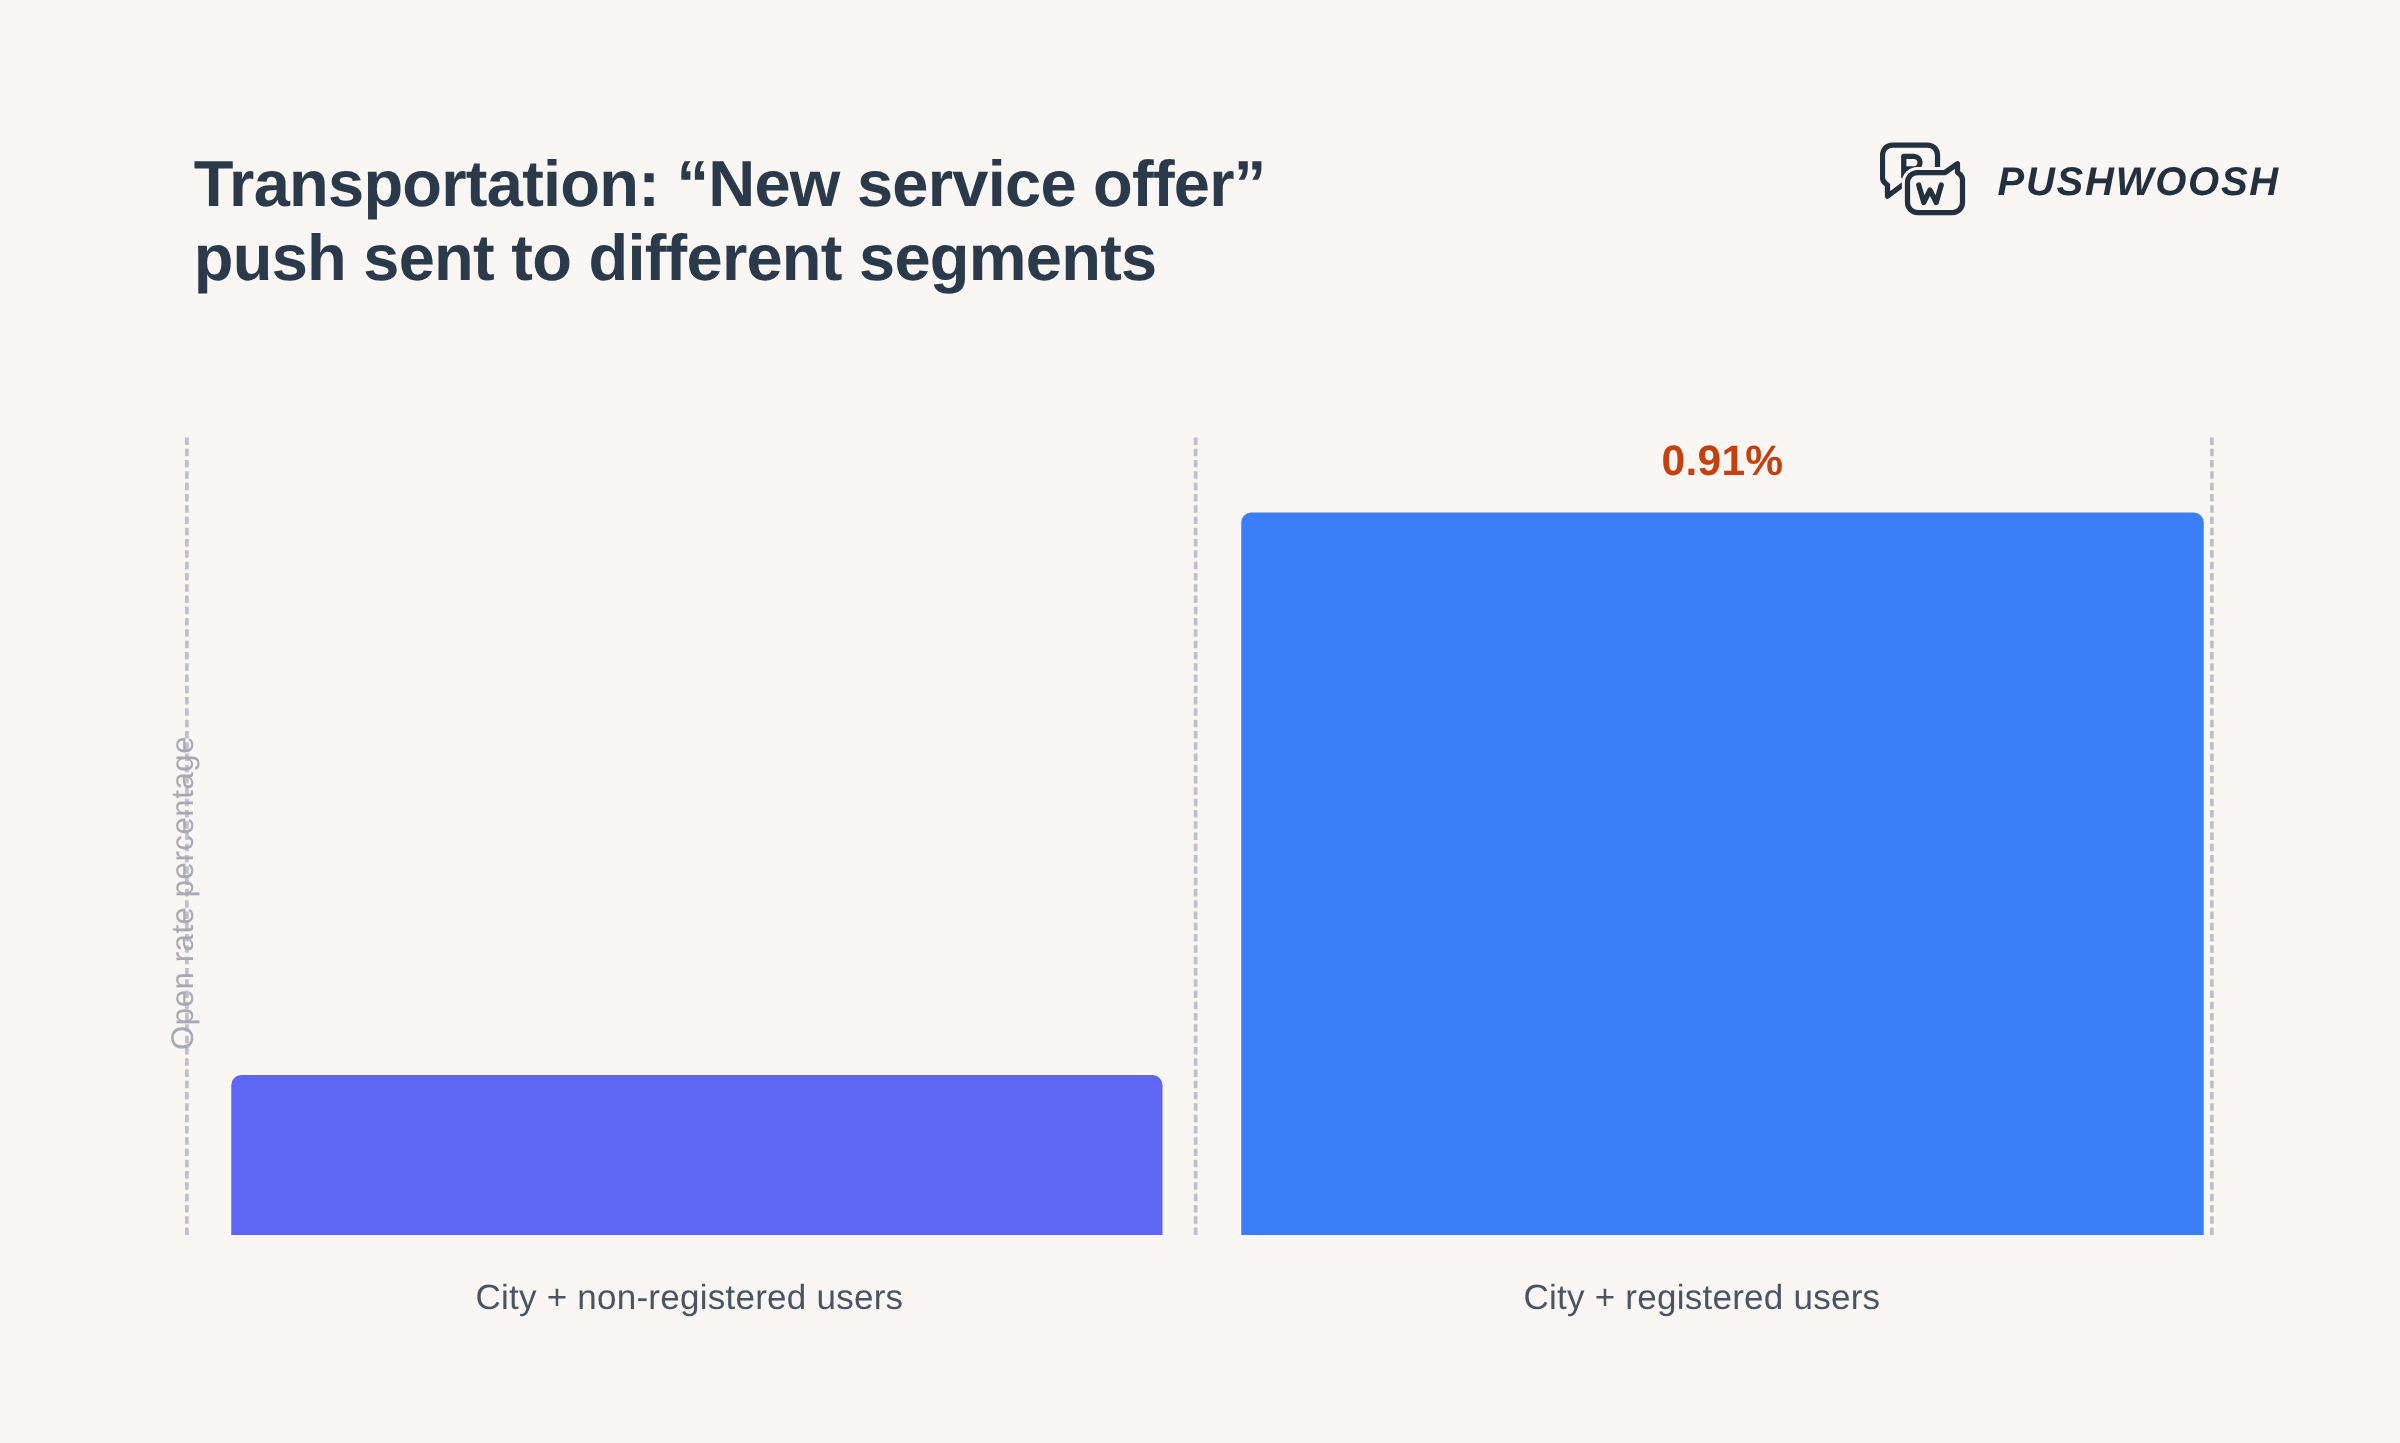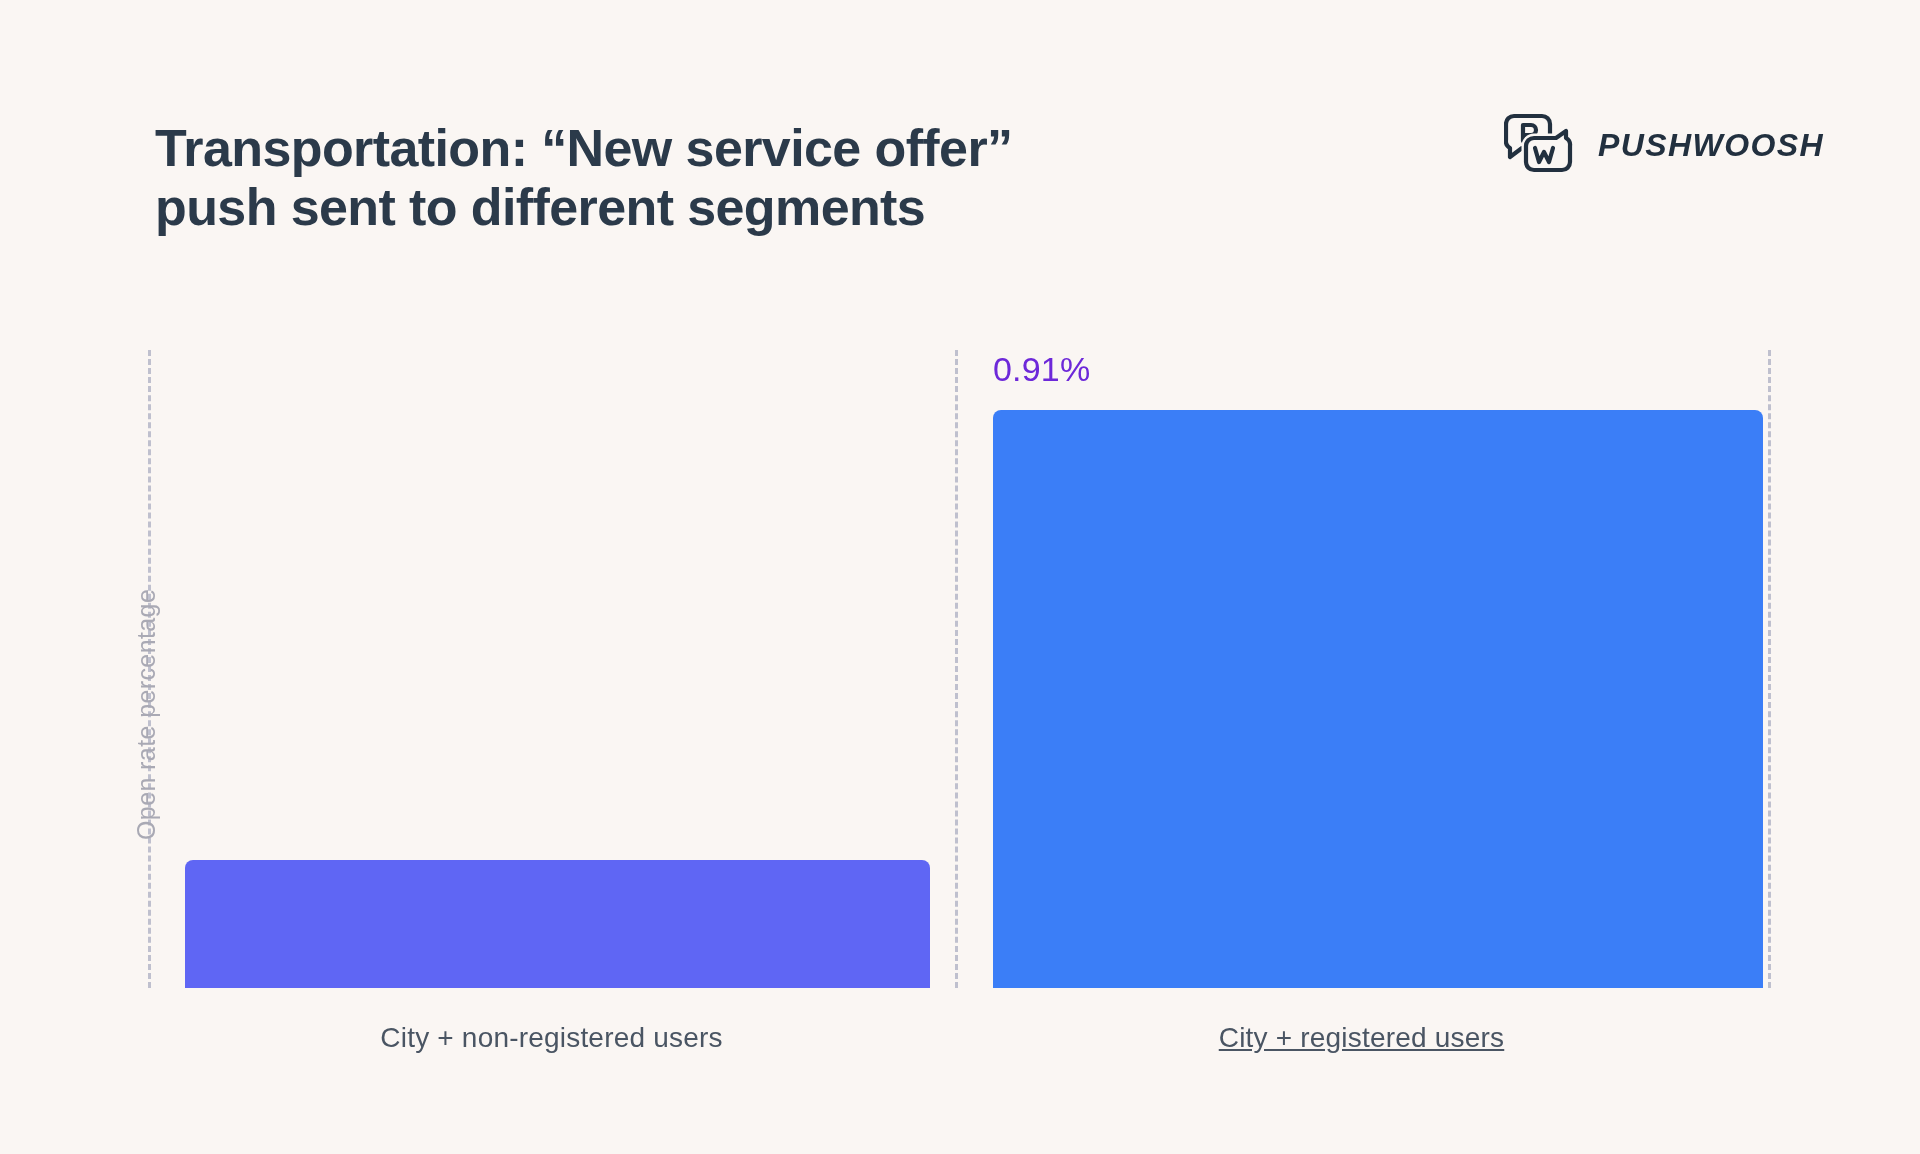--- a/index.html
+++ b/index.html
@@ -112,24 +112,25 @@
   #bar-1 {
     left: 993px;
     width: 770px;
     top: 410px;
     height: 578px;
     background: #3B7EF7;
   }
 
   .bar-value {
     position: absolute;
-    text-align: left;
+    text-align: center;
     font-size: 34px;
-    color: #6d28d9;
+    color: #c2410c;
     letter-spacing: 0.2px;
+    font-weight: bold;
   }
   #bar-value-0 {
     left: 185px;
     width: 745px;
     top: 800px;
   }
   #bar-value-1 {
     left: 993px;
     width: 770px;
     top: 350px;
@@ -143,21 +144,20 @@
     color: #4A5563;
     letter-spacing: 0.2px;
   }
   #category-label-0 {
     left: 148px;
     width: 807px;
   }
   #category-label-1 {
     left: 955px;
     width: 813px;
-    text-decoration: underline;
   }
 </style>
 </head>
 <body>
 
 <div id="header">
 
   <h1 id="chart-title">Transportation: “New service offer”
 push sent to different segments</h1>
 

